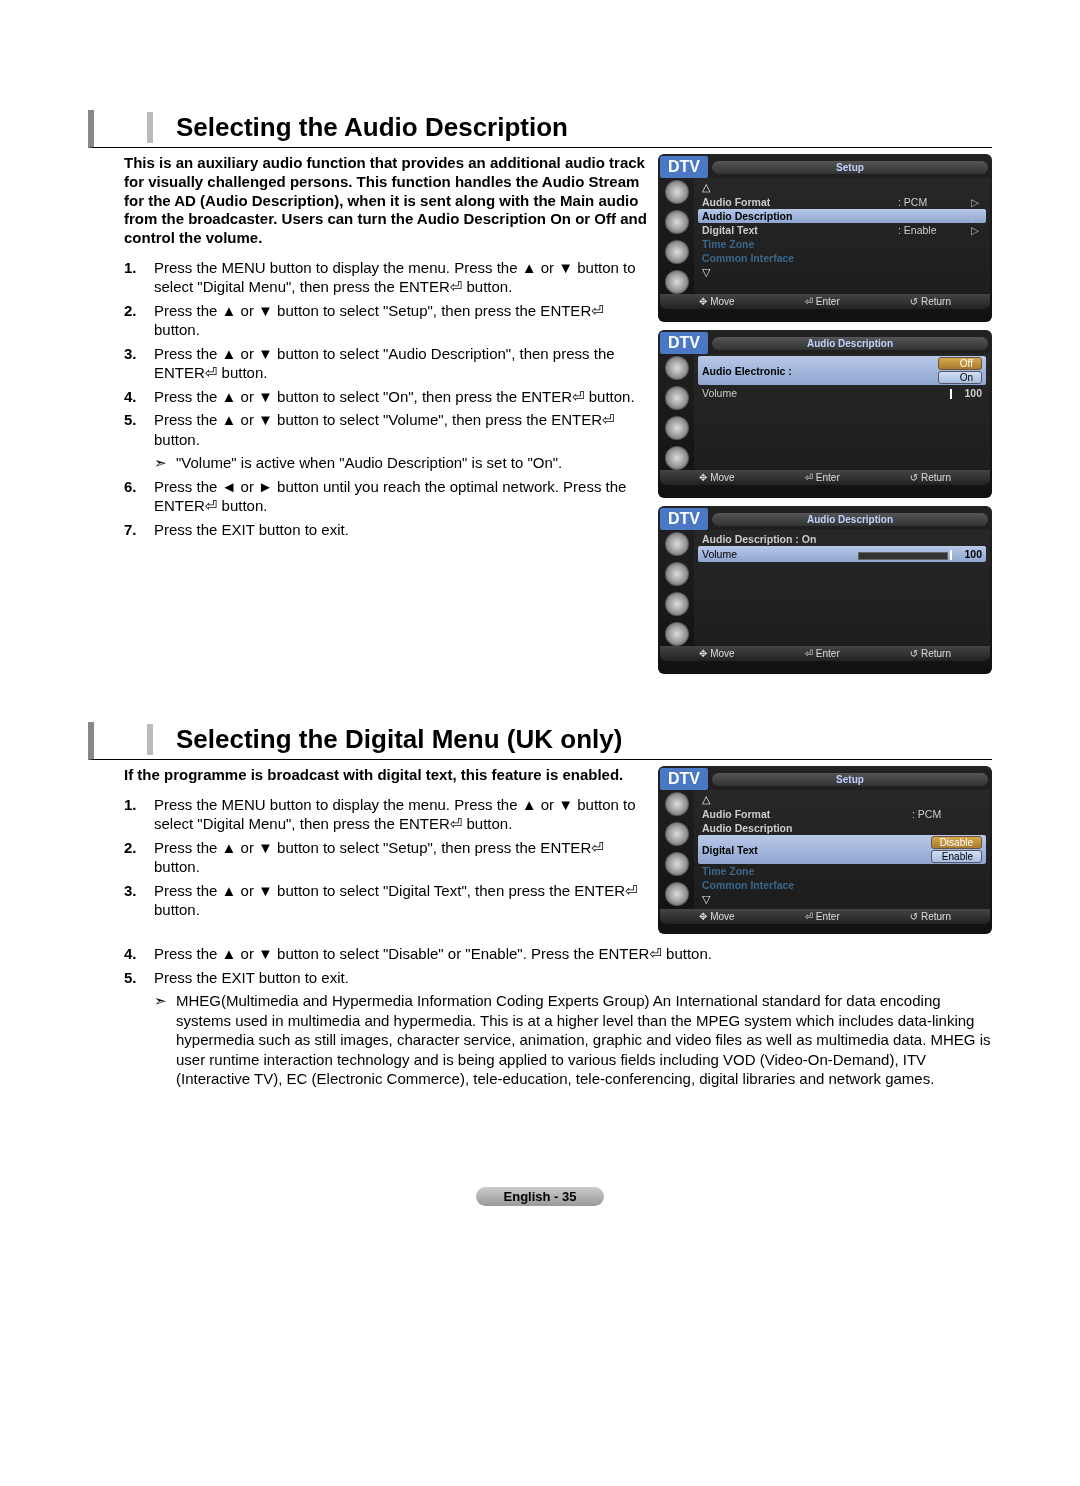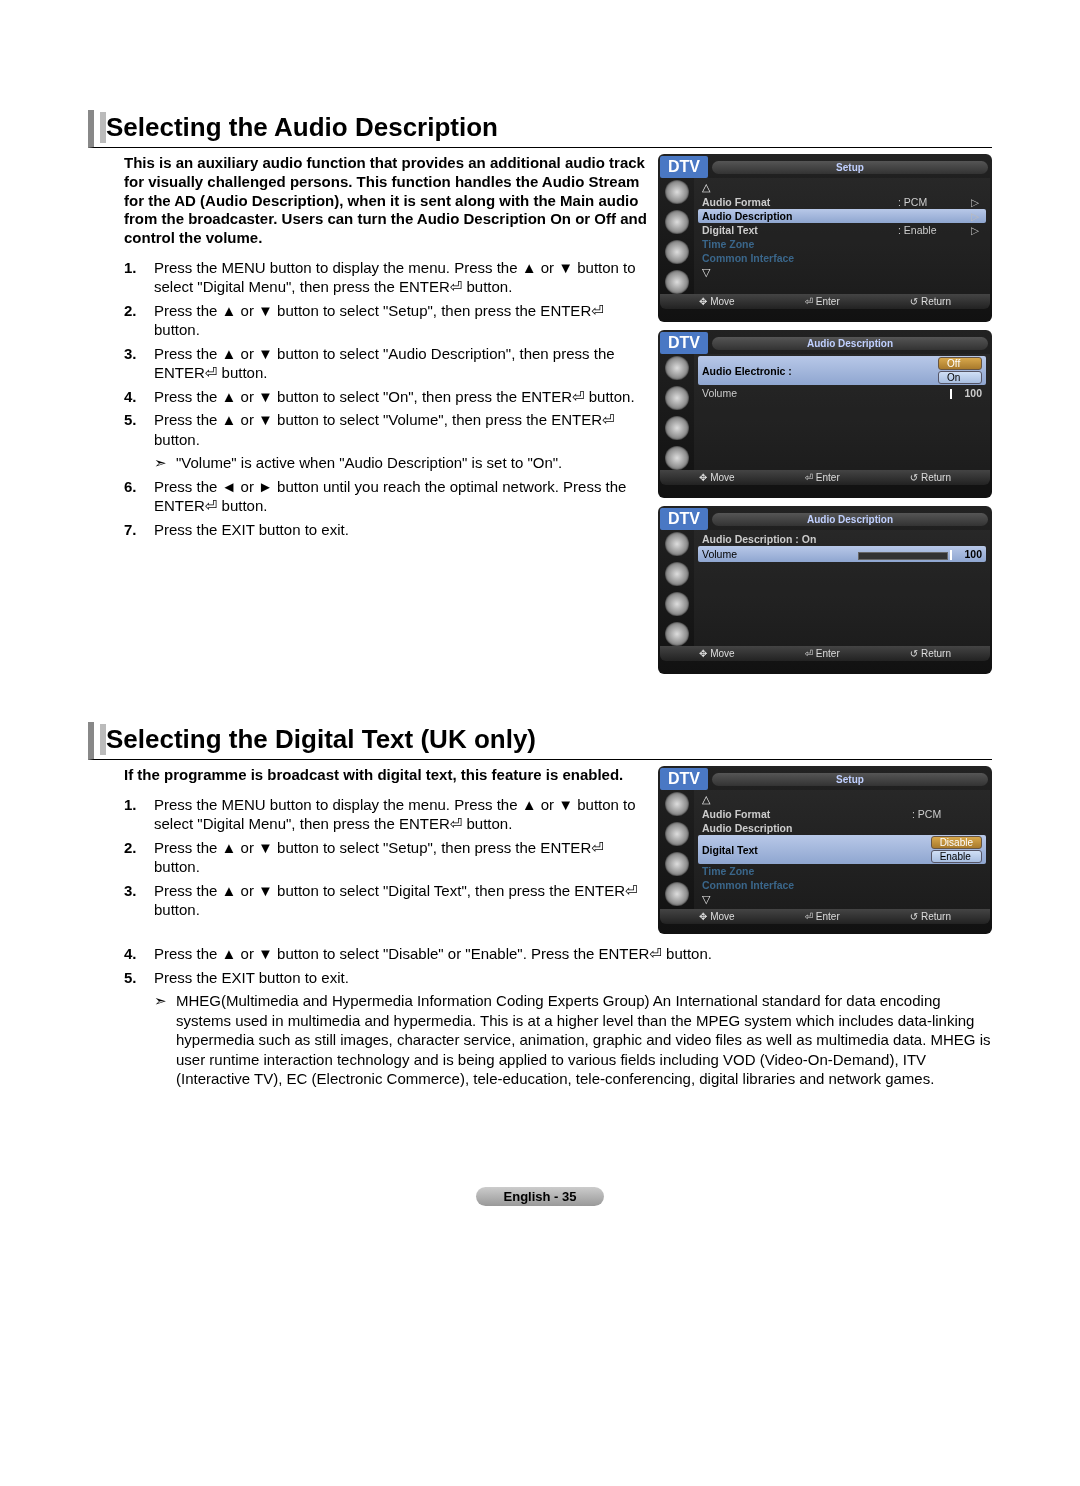--- a/index.html
+++ b/index.html
@@ -13,21 +13,21 @@
   }
   .section { margin-bottom: 40px; }
   .section-title {
     font-size: 26px;
     font-weight: bold;
     border-left: 6px solid #888;
     border-bottom: 1px solid #000;
     padding: 2px 0 4px 6px;
     margin-bottom: 6px;
   }
-  .section-title-inner { border-left: 6px solid #bbb; padding-left: 0; }
+  .section-title-inner { border-left: 6px solid #bbb; padding-left: 23px; margin-left: 47px; }
   .content-row { display: flex; align-items: flex-start; }
   .text-col { flex: 1 1 auto; padding-right: 10px; }
   .intro { font-weight: bold; padding: 0 0 8px 36px; line-height: 1.25; }
   ol { list-style: none; padding-left: 36px; }
   ol > li { display: flex; padding: 2px 0; line-height: 1.3; }
   .num { font-weight: bold; width: 30px; flex: 0 0 30px; }
   .step-body { flex: 1; }
   .menu-col { flex: 0 0 334px; width: 334px; }
   .tv-screen {
     background: linear-gradient(#222,#111);
@@ -64,21 +64,21 @@
   .tv-body { display:flex; flex:1; }
   .icon-strip { width: 34px; display:flex; flex-direction:column; align-items:center; padding-top:2px; gap:6px; }
   .icon-strip .icon { width:24px; height:24px; border-radius:50%; background: radial-gradient(#ddd,#555); box-shadow: inset 0 0 2px #000; }
   .menu-area { flex:1; padding: 2px 4px; background: rgba(255,255,255,0.04); font-size:10.5px; }
   .row { display:flex; padding:1px 4px; align-items:center; color:#ccc; }
   .row.muted { color:#3a668a; }
   .row .label { flex:1;font-weight:bold; }
   .row .val { width: 70px; text-align:left; }
   .row .arr { width:14px; text-align:center; color:#bbb; }
   .row.highlight { background: linear-gradient(#b8c8e8,#8fa6d0); color:#000; border-radius:2px; }
-  .pill { display:inline-block; background: linear-gradient(#d0dff5,#a8bee0); color:#000; border-radius:3px; padding:0 8px; font-size:10px; border:1px solid #556; min-width:44px; text-align:left; }
+  .pill { display:inline-block; background: linear-gradient(#d0dff5,#a8bee0); color:#000; border-radius:3px; padding:0 8px; font-size:10px; border:1px solid #556; min-width:44px; text-align:right; }
   .pill.sel { background: linear-gradient(#d8a84c,#a87a2c); color:#fff; border-color:#654; }
   .slider-row { display:flex; align-items:flex-end; padding:2px 4px; color:#ccc; }
   .slider-label { flex:1; }
   .slider-bar { width:90px; height:8px; background:#333; border:1px solid #666; position:relative; }
   .slider-fill { height:100%; background:#e09030; width:100%; }
   .bar-mark { width:2px; height:10px; background:#fff; margin:0 2px; }
   .slider-val { width:28px; text-align:right; font-weight:bold; }
   .tv-footer {
     display:flex; justify-content:space-around;
     background: linear-gradient(#444,#222);
@@ -261,21 +261,21 @@
           <span><span>⏎</span> <span>Enter</span></span>
           <span><span>↺</span> <span>Return</span></span>
         </div>
       </div>
     </div>
   </div>
 </div>
 
 <div class="section">
   <div class="section-title">
-    <div class="section-title-inner">Selecting the Digital Text (UK only)</div>
+    <div class="section-title-inner">Selecting the Digital Menu (UK only)</div>
   </div>
   <div class="content-row">
     <div class="text-col">
       <div class="intro">If the programme is broadcast with digital text, this feature is enabled.</div>
       <ol>
         <li>
             <span class="num">1.</span>
             <span class="step-body">Press the MENU button to display the menu. Press the ▲ or ▼ button to select "Digital Menu", then press the ENTER⏎ button.</span>
           </li>
         <li>

